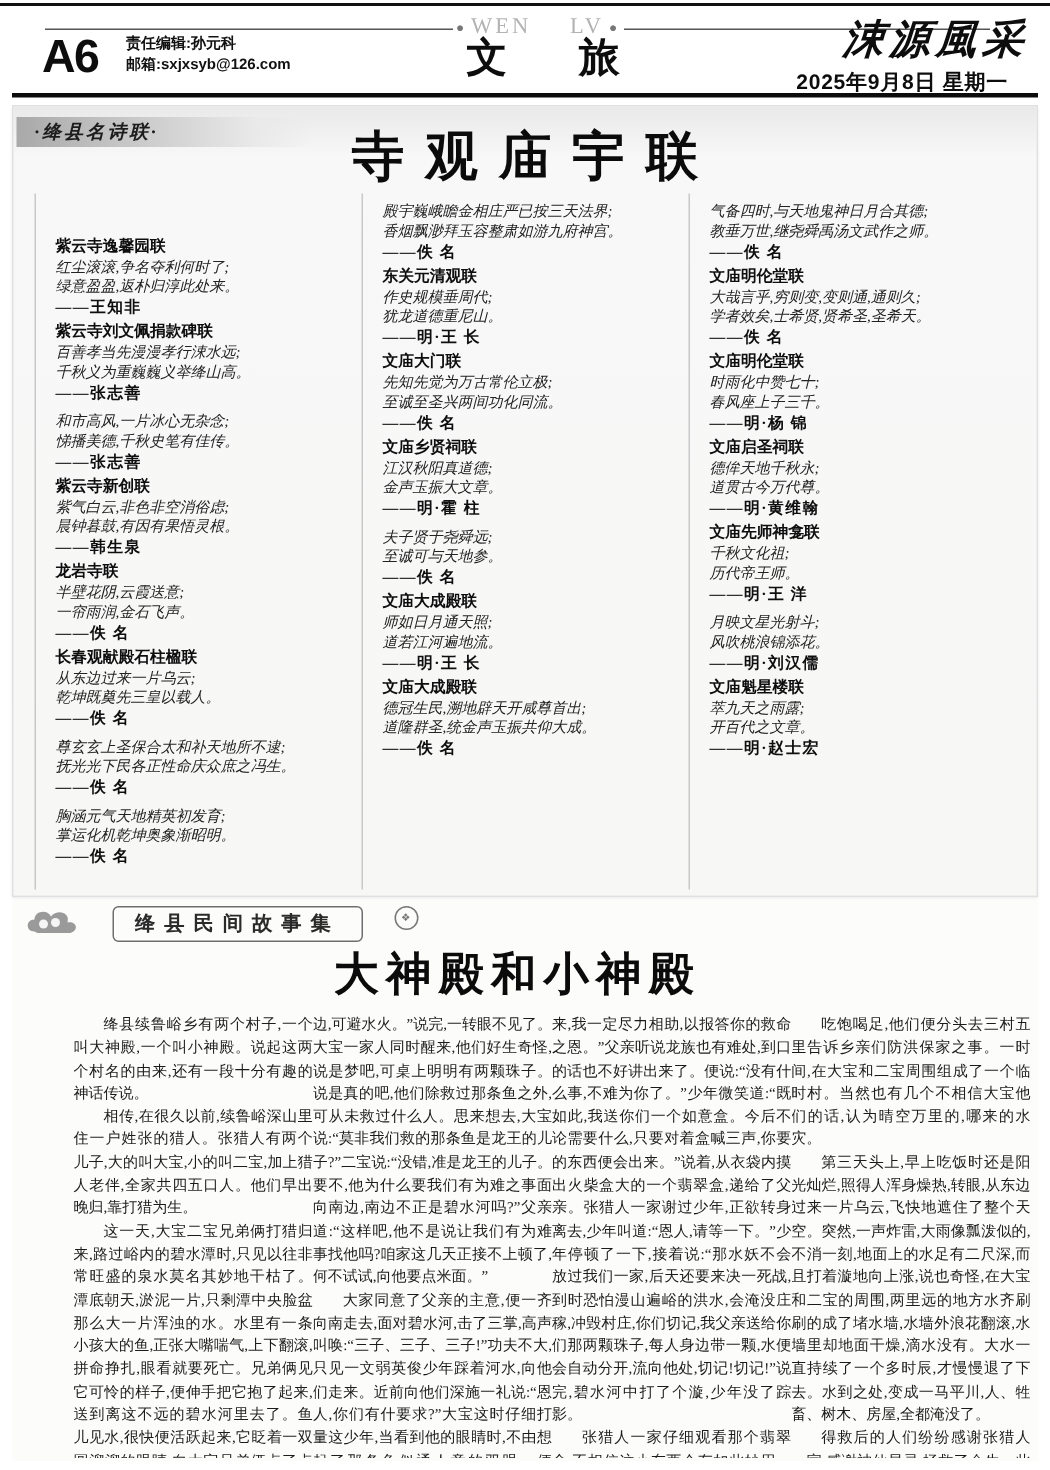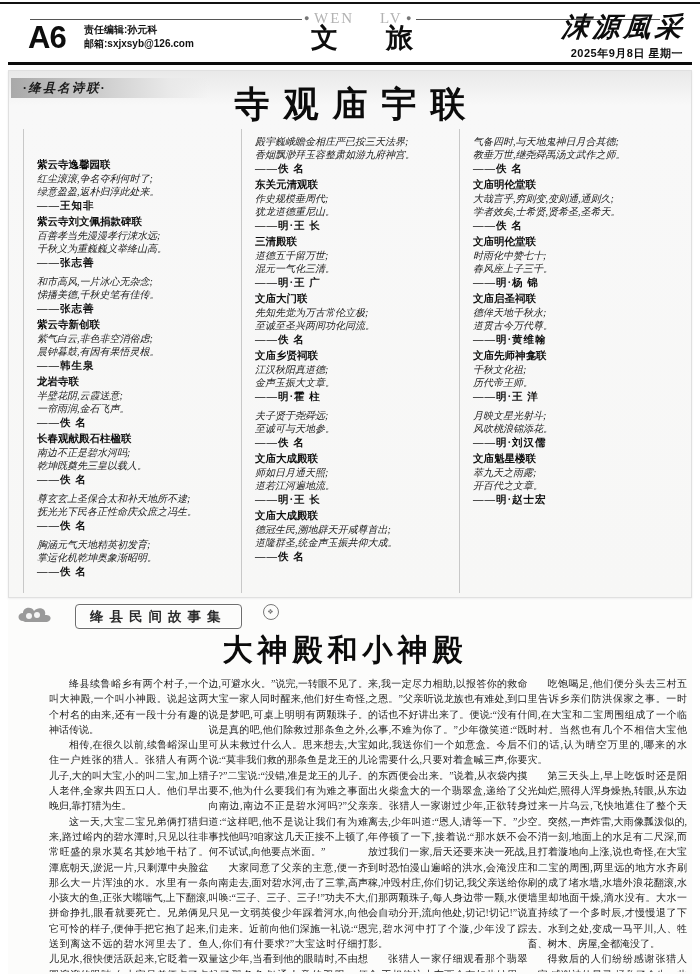--- a/index.html
+++ b/index.html
@@ -14,21 +14,21 @@
   .bullet{position:absolute;top:7px;font-size:9px;color:#777;}
   .b1{left:296px;} .b2{left:398px;}
   .en-word{position:absolute;top:4px;font:15px "Liberation Serif",serif;color:#b3b3b3;letter-spacing:2px;}
   .en-wen{left:306px;} .en-lv{left:372px;}
   .page-no{position:absolute;top:14px;left:20px;font-size:31px;font-weight:900;letter-spacing:-1px;color:#0d0d0d;}
   .editor-box{position:absolute;top:17px;left:76px;font-size:10px;font-weight:bold;line-height:14px;color:#111;}
   .cn-char{position:absolute;top:17px;font:bold 27px/30px "Liberation Serif",serif;color:#0d0d0d;}
   .cn-wen{left:303px;} .cn-lv{left:378px;}
   .masthead{position:absolute;top:6px;right:6px;font:bold italic 27px/30px "DejaVu Serif",serif;
             letter-spacing:4px;color:#0d0d0d;transform:skewX(-4deg);}
-  .dateline{position:absolute;top:40px;right:9px;font-size:11px;font-weight:bold;letter-spacing:0.5px;color:#0d0d0d;}
+  .dateline{position:absolute;top:40px;right:20px;font-size:14px;font-weight:bold;letter-spacing:0.5px;color:#0d0d0d;}
   .thick-rule{position:absolute;top:62px;left:8px;right:8px;height:3px;background:#0c0c0c;}
 
   
   .couplets-panel{position:absolute;top:70px;left:8px;right:8px;height:526px;
       background:linear-gradient(#e9e9e9,#f8f8f8 34px,#f7f7f6);border:1px solid #e0e0e0;
       box-shadow:0 1px 2px rgba(0,0,0,0.08);}
   .series-tab{position:absolute;top:7px;left:2px;width:198px;height:20px;
       background:linear-gradient(to right,#a9a9a9,#e9e9e9 80%,rgba(233,233,233,0));
       display:flex;align-items:center;padding-left:12px;box-sizing:border-box;}
   .series-tab span{font:bold italic 12.5px "Liberation Serif",serif;letter-spacing:2px;color:#1c1c1c;}
@@ -116,21 +116,21 @@
           <div class="c-author">——韩生泉</div>
         </div>
         <div class="c-entry">
           <div class="c-title">龙岩寺联</div>
           <div class="c-line">半壁花阴,云霞送意;</div>
           <div class="c-line">一帘雨润,金石飞声。</div>
           <div class="c-author">——佚 名</div>
         </div>
         <div class="c-entry">
           <div class="c-title">长春观献殿石柱楹联</div>
-          <div class="c-line">南边不正是碧水河吗;</div>
+          <div class="c-line">从东边过来一片乌云;</div>
           <div class="c-line">乾坤既奠先三皇以载人。</div>
           <div class="c-author">——佚 名</div>
         </div>
         <div class="c-entry no-title">
           <div class="c-line">尊玄玄上圣保合太和补天地所不逮;</div>
           <div class="c-line">抚光光下民各正性命庆众庶之冯生。</div>
           <div class="c-author">——佚 名</div>
         </div>
         <div class="c-entry no-title">
           <div class="c-line">胸涵元气天地精英初发育;</div>
@@ -142,26 +142,20 @@
         <div class="c-entry no-title">
           <div class="c-line">殿宇巍峨瞻金相庄严已按三天法界;</div>
           <div class="c-line">香烟飘渺拜玉容整肃如游九府神宫。</div>
           <div class="c-author">——佚 名</div>
         </div>
         <div class="c-entry">
           <div class="c-title">东关元清观联</div>
           <div class="c-line">作史规模垂周代;</div>
           <div class="c-line">犹龙道德重尼山。</div>
           <div class="c-author">——明·王 长</div>
-        </div>
-        <div class="c-entry">
-          <div class="c-title">三清殿联</div>
-          <div class="c-line">道德五千留万世;</div>
-          <div class="c-line">混元一气化三清。</div>
-          <div class="c-author">——明·王 广</div>
         </div>
         <div class="c-entry">
           <div class="c-title">文庙大门联</div>
           <div class="c-line">先知先觉为万古常伦立极;</div>
           <div class="c-line">至诚至圣兴两间功化同流。</div>
           <div class="c-author">——佚 名</div>
         </div>
         <div class="c-entry">
           <div class="c-title">文庙乡贤祠联</div>
           <div class="c-line">江汉秋阳真道德;</div>

